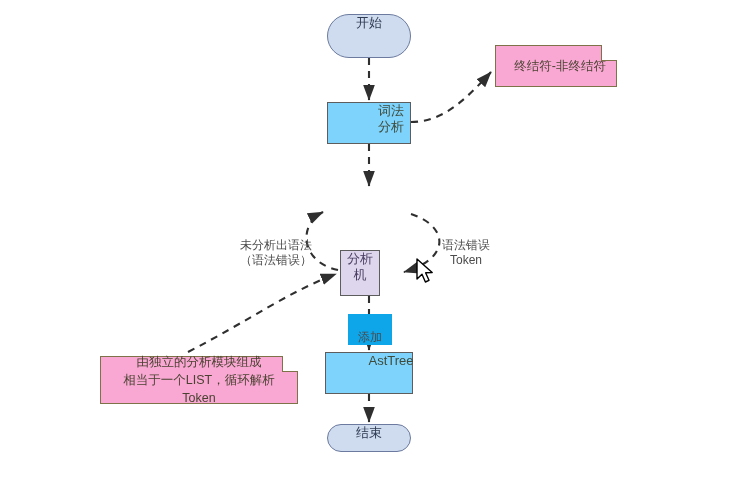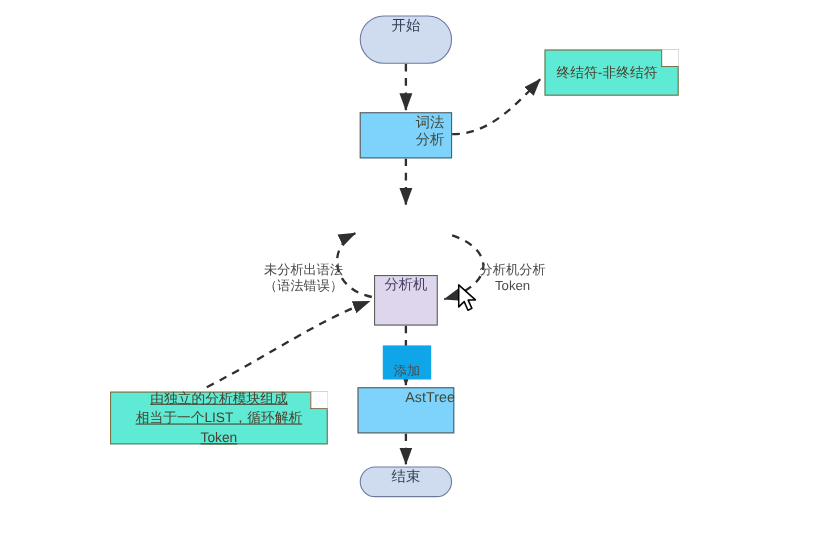--- a/index.html
+++ b/index.html
@@ -49,23 +49,23 @@
   .node-machine {
     border: 1.6px solid #5d5d5d;
     background: #ddd6ec;
     color: #4a3e63;
   }
   .note {
     position: absolute;
     box-sizing: border-box;
     display: flex;
     align-items: center;
-    justify-content: flex-start;
+    justify-content: flex-end;
     text-align: center;
-    background: #5eead4;
+    background: #f9a8d4;
     border: 1.4px solid #7e7248;
     color: #4a4230;
     font-size: 12.5px;
     line-height: 1.45;
     padding: 20px 10px;
     z-index: 3;
   }
   .note-fold {
     position: absolute;
     right: -1px;
@@ -124,50 +124,50 @@
 
   <div class="node node-terminal" style="left:327px; top:14px; width:84px; height:44px;">
     <span>开始</span>
   </div>
 
   <div class="node node-process" style="left:327px; top:102px; width:84px; height:42px;">
     <span>词法分析</span>
   </div>
 
 
-  <div class="node node-machine" style="left:340px; top:250px; width:58px; height:46px;">
+  <div class="node node-machine" style="left:340px; top:250px; width:40px; height:46px;">
     <span>分析机</span>
   </div>
 
   <div class="node node-process" style="left:325px; top:352px; width:88px; height:42px;">
     <span>AstTree</span>
   </div>
 
   <div class="node node-terminal" style="left:327px; top:424px; width:84px; height:28px;">
     <span>结束</span>
   </div>
 
   <div class="note" style="left:495px; top:45px; width:122px; height:32px;">
     <span class="note-fold"></span>
     <span>终结符-非终结符</span>
   </div>
 
-  <div class="note" style="left:100px; top:356px; width:198px; height:48px; white-space:pre-line;text-decoration:underline;">
+  <div class="note" style="left:100px; top:356px; width:198px; height:48px; white-space:pre-line;">
     <span class="note-fold"></span>
     <span style="white-space:pre-line;">由独立的分析模块组成
 相当于一个LIST，循环解析Token</span>
   </div>
 
   <div class="edge-label" style="left:224px; top:222px; width:104px;">
     <span style="white-space:pre-line;">未分析出语法
 （语法错误）</span>
   </div>
 
   <div class="edge-label" style="left:420px; top:222px; width:92px;">
-    <span style="white-space:pre-line;">分析机分析
+    <span style="white-space:pre-line;">语法错误
 Token</span>
   </div>
 
   <div class="edge-label" style="left:348px; top:314px; width:44px; background:#0ea5e9;">
     <span>添加</span>
   </div>
 
   <svg id="cursor" style="left:416px; top:258px;" width="20" height="28" viewBox="0 0 20 28" xmlns="http://www.w3.org/2000/svg">
     <path d="M1,1 L1,21 L6,16.2 L9.4,24 L13,22.3 L9.6,14.8 L16.2,14.6 z" fill="#ffffff" stroke="#000000" stroke-width="1.4" stroke-linejoin="round"></path>
   </svg>

